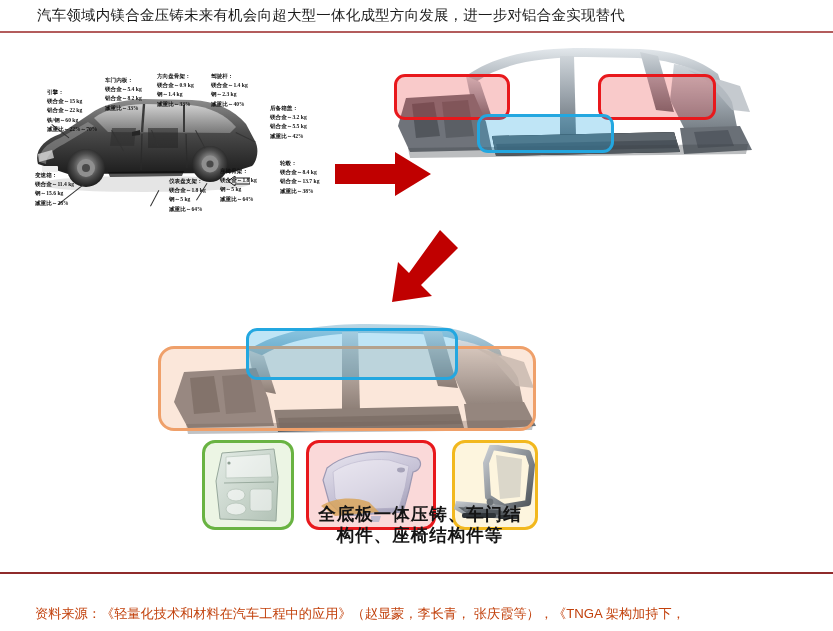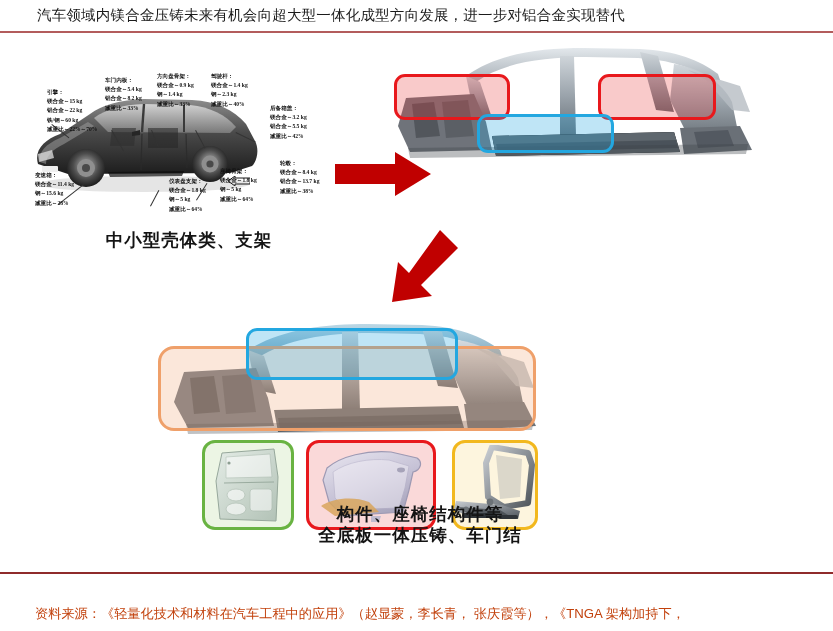--- a/index.html
+++ b/index.html
@@ -277,21 +277,20 @@
     </div>
 
     <div class="anno nosel" style="left:191px; top:133px;">
       <span class="hd">座椅骨架：</span>
       <span class="hd">镁合金～1.8 kg</span>
       <span class="hd">钢～5 kg</span>
       <span class="hd">减重比～64%</span>
     </div>
 
     <div class="caption caption-a nosel">
-      <div>中小型壳体类、支架</div>
     </div>
   </div>
 
   <svg class="arrow-right" viewBox="0 0 96 44">
     <path d="M0,12 L60,12 L60,0 L96,22 L60,44 L60,32 L0,32 Z" fill="#c00000"></path>
   </svg>
 
   <svg class="arrow-down" viewBox="0 0 70 72">
     <path d="M52,0 L70,18 L33,55 L44,66 L4,72 L10,32 L21,43 Z" fill="#c00000"></path>
   </svg>
@@ -439,22 +438,22 @@
 
       <path d="M8,56 L54,60 L72,66 L70,74 L20,72 L6,64 Z" fill="url(#seatG)"></path>
       <path d="M10,62 L52,65 L60,70 L20,69 Z" fill="#3f4549" opacity="0.7"></path>
       <rect x="14" y="68" width="34" height="5" rx="2" fill="#2f3438"></rect>
       <rect x="50" y="70" width="20" height="4" rx="2" fill="#2f3438"></rect>
       <circle cx="42" cy="57" r="3.4" fill="#6c7277"></circle>
       <circle cx="18" cy="64" r="2.4" fill="#6c7277"></circle>
     </svg>
 
     <div class="caption caption-c nosel" style="left:96px; top:190px; width:290px;">
+      <div>全底板一体压铸、车门结</div>
       <div>构件、座椅结构件等</div>
-      <div>全底板一体压铸、车门结</div>
     </div>
   </div>
 
 </div>
 
 <div class="footer-rule"></div>
 <div class="footer-text nosel">
   <div>资料来源：《轻量化技术和材料在汽车工程中的应用》（赵显蒙，李长青， 张庆霞等），《TNGA 架构加持下，</div>
 </div>
 

